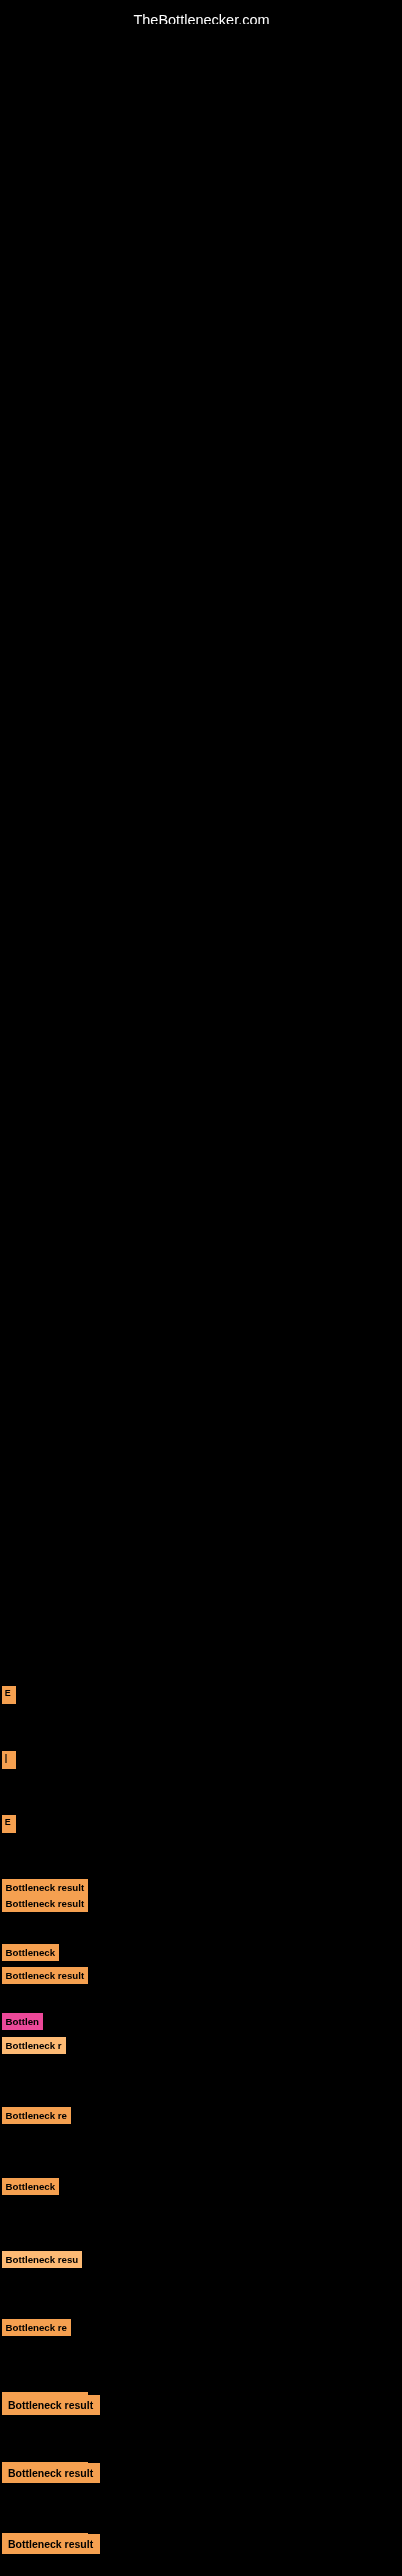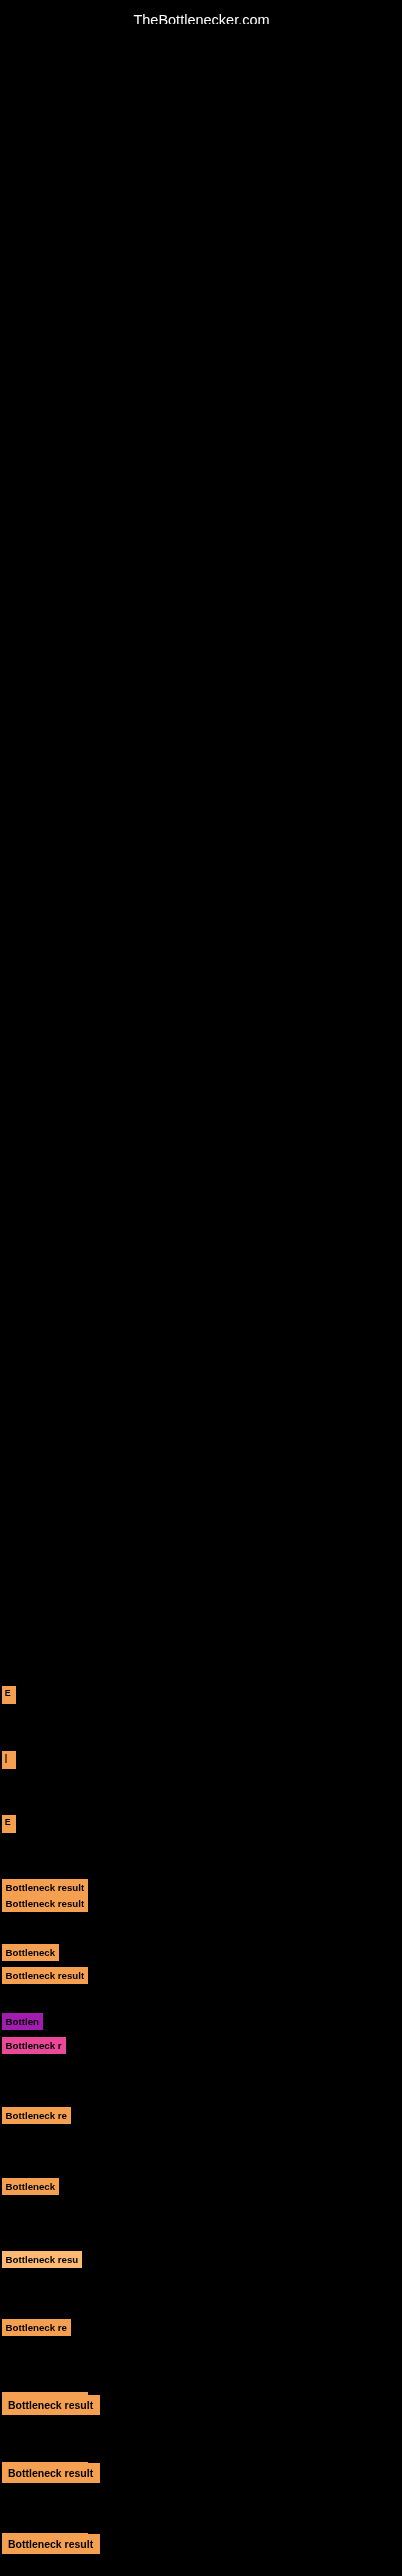--- a/index.html
+++ b/index.html
@@ -40,25 +40,25 @@
 <div style="position:absolute; top:1815px; left:1.6px; background:#f5a050; color:#000; font-size:8.9px; font-weight:bold; padding:2.4px 3.2px; width:14.5px; overflow:hidden; height:17.7px;">E</div>
 
 <div style="position:absolute; top:1879px; left:1.6px; background:#f5a050; color:#000; font-size:9.7px; font-weight:bold; padding:3.2px 4px;">
   <span>Bottleneck result</span>
 </div>
 
 <div style="position:absolute; top:1944px; left:1.6px; background:#f5a050; color:#000; font-size:9.7px; font-weight:bold; padding:3.2px 4px;">
   <span>Bottleneck</span>
 </div>
 
-<div style="position:absolute; top:2013px; left:1.6px; background:#a21caf; color:#000; font-size:9.7px; font-weight:bold; padding:3.2px 4px;">
+<div style="position:absolute; top:2013px; left:1.6px; background:#ec4899; color:#000; font-size:9.7px; font-weight:bold; padding:3.2px 4px;">
   <span>Bottlen</span>
 </div>
 
-<div style="position:absolute; top:2037px; left:1.6px; background:#ec4899; color:#000; font-size:9.7px; font-weight:bold; padding:3.2px 4px;">
+<div style="position:absolute; top:2037px; left:1.6px; background:#fdba74; color:#000; font-size:9.7px; font-weight:bold; padding:3.2px 4px;">
   <span>Bottleneck r</span>
 </div>
 
 <div style="position:absolute; top:2107px; left:1.6px; background:#f5a050; color:#000; font-size:9.7px; font-weight:bold; padding:3.2px 4px;">
   <span>Bottleneck re</span>
 </div>
 
 <div style="position:absolute; top:2178px; left:1.6px; background:#f5a050; color:#000; font-size:9.7px; font-weight:bold; padding:3.2px 4px;">
   <span>Bottleneck</span>
 </div>

